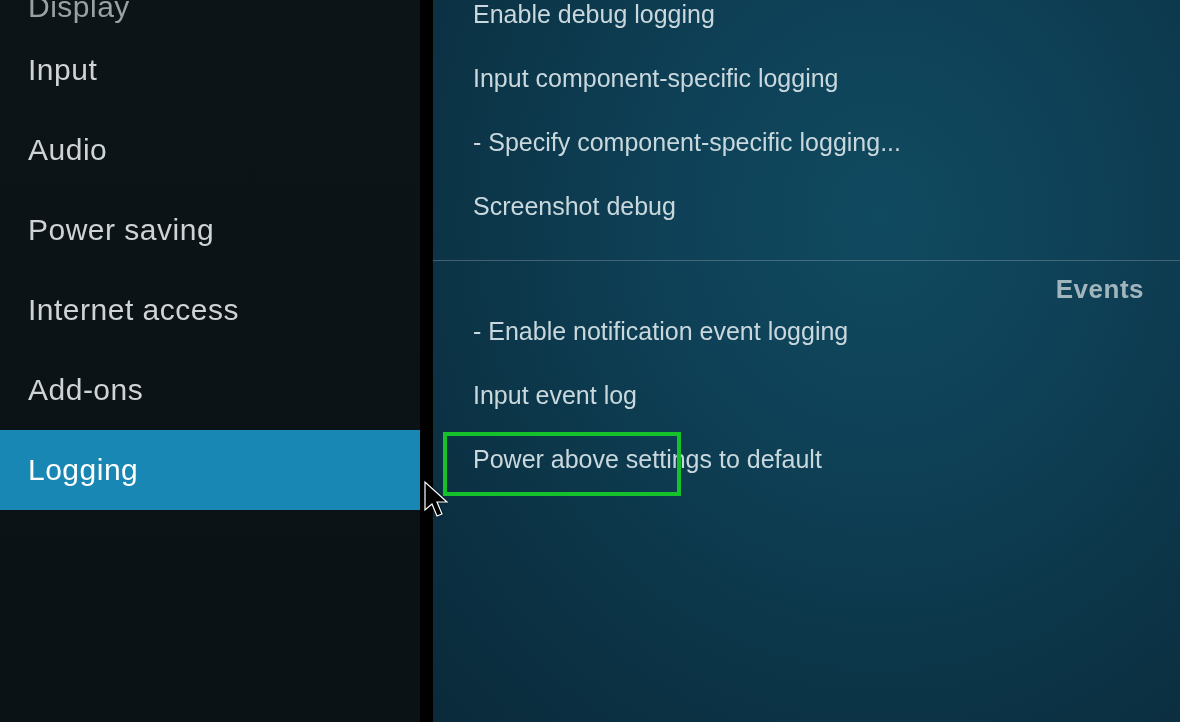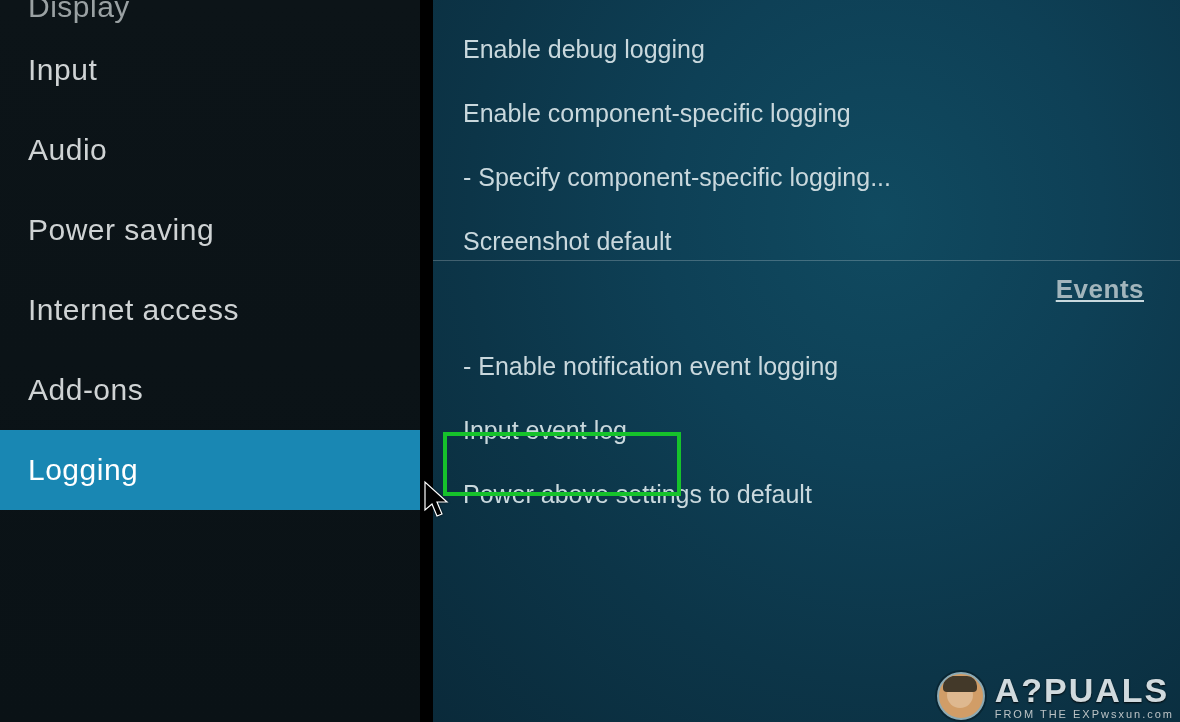--- a/index.html
+++ b/index.html
@@ -7,24 +7,24 @@
   .app{display:flex;width:100%;height:100%;gap:13px;}
   .sidebar{width:420px;min-width:420px;height:100%;background:linear-gradient(180deg,#0c1418 0%,#0a1216 100%);
     box-shadow:2px 0 6px rgba(0,0,0,.6);position:relative;z-index:2;}
   .sidebar-item{height:80px;display:flex;align-items:center;padding-left:28px;
     color:#cfd3d4;font-size:30px;font-weight:300;letter-spacing:.5px;cursor:pointer;}
   .sidebar-item.dim{color:#9aa1a3;}
   .sidebar-item.first{height:40px;padding-top:0;align-items:flex-start;margin-top:-10px;}
   .sidebar-item.selected{background:#1987b3;color:#ffffff;}
   .content{flex:1;height:100%;background:radial-gradient(ellipse at 60% 30%,#104a60 0%,#0e4056 35%,#0c3548 65%,#0a2a3a 100%);
     position:relative;color:#c9d9de;font-size:25px;font-weight:300;}
-  .setting{height:64px;display:flex;align-items:flex-end;padding-left:30px;cursor:pointer;}
+  .setting{height:64px;display:flex;align-items:flex-start;padding-left:40px;cursor:pointer;}
   .setting span{color:#c9d8dd;}
   .section-hdr{height:56px;display:flex;align-items:center;justify-content:flex-end;
-    padding-right:36px;border-top:1px solid rgba(255,255,255,.22);margin-top:4px;text-decoration:underline;}
+    padding-right:36px;border-top:1px solid rgba(255,255,255,.22);margin-top:4px;}
   .section-hdr span{color:#a2b5bc;font-size:26px;font-weight:700;letter-spacing:.5px;}
   .highlight-box{position:absolute;left:10px;top:432px;width:230px;height:56px;
     border:4px solid #16c22b;pointer-events:none;}
   .cursor{position:absolute;left:-10px;top:480px;z-index:5;}
   .cursor svg{filter:drop-shadow(0 0 1px rgba(0,0,0,.8));}
   .watermark{position:absolute;right:6px;bottom:2px;display:flex;align-items:flex-end;gap:10px;opacity:.9;}
   .wm-avatar{width:44px;height:44px;border-radius:50%;background:#e7a96b;border:2px solid #9ab7c0;
     box-shadow:0 0 0 2px rgba(0,0,0,.3);position:relative;overflow:hidden;}
   .wm-avatar::before{content:"";position:absolute;left:8px;top:8px;width:26px;height:26px;border-radius:50%;
     background:#f5c798;}
@@ -60,27 +60,27 @@
     <div class="sidebar-item selected">
         <span>Logging</span>
       </div>
   </div>
 
   <div class="content">
     <div class="setting">
         <span>Enable debug logging</span>
       </div>
     <div class="setting">
-        <span>Enable component-specific logging</span>
+        <span>Input component-specific logging</span>
       </div>
     <div class="setting">
         <span>- Specify component-specific logging...</span>
       </div>
     <div class="setting">
-        <span>Screenshot default</span>
+        <span>Screenshot debug</span>
       </div>
 
     <div class="section-hdr">
         <span>Events</span>
       </div>
 
     <div class="setting">
         <span>- Enable notification event logging</span>
       </div>
     <div class="setting">
@@ -91,21 +91,14 @@
       </div>
 
     <div class="highlight-box"></div>
 
     <div class="cursor">
       <svg width="28" height="38" viewBox="0 0 28 38">
         <path d="M2 2 L2 30 L9 24 L14 36 L19 34 L14 22 L24 22 Z" fill="#000" stroke="#fff" stroke-width="1.2"></path>
       </svg>
     </div>
 
-    <div class="watermark">
-      <div class="wm-avatar"></div>
-      <div class="wm-text">
-        <div class="wm-brand">A?PUALS</div>
-        <div class="wm-sub">FROM THE EXPwsxun.com</div>
-      </div>
-    </div>
   </div>
 </div>
 
 </body></html>

